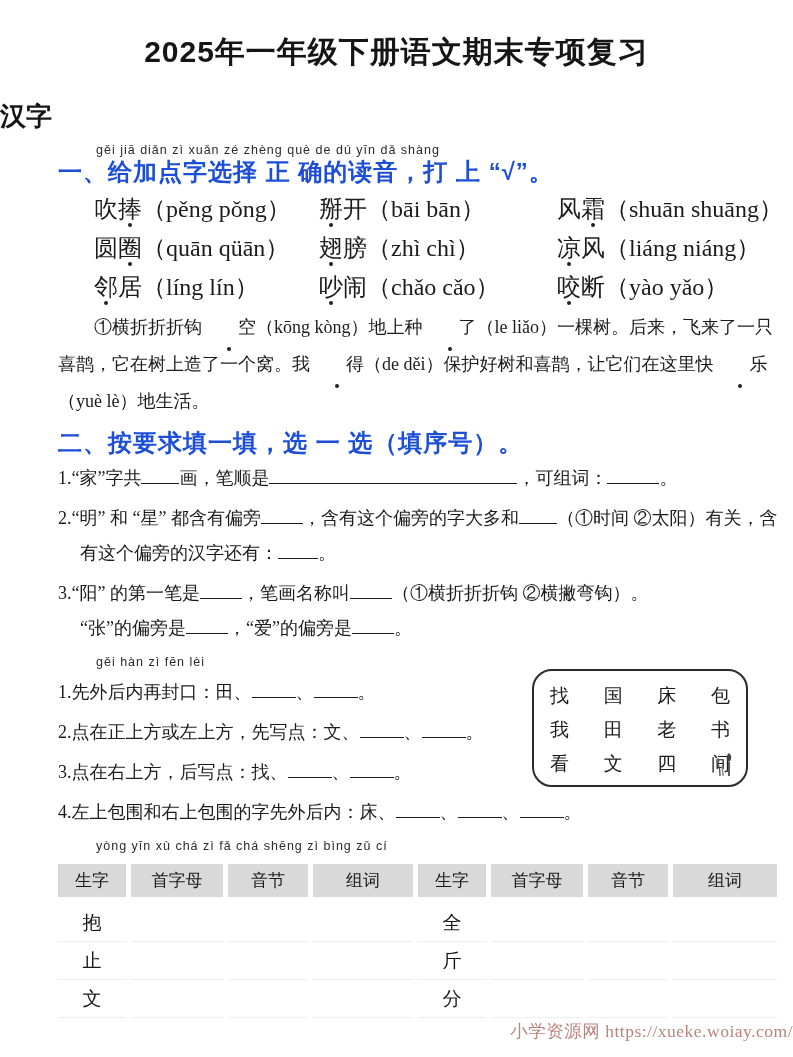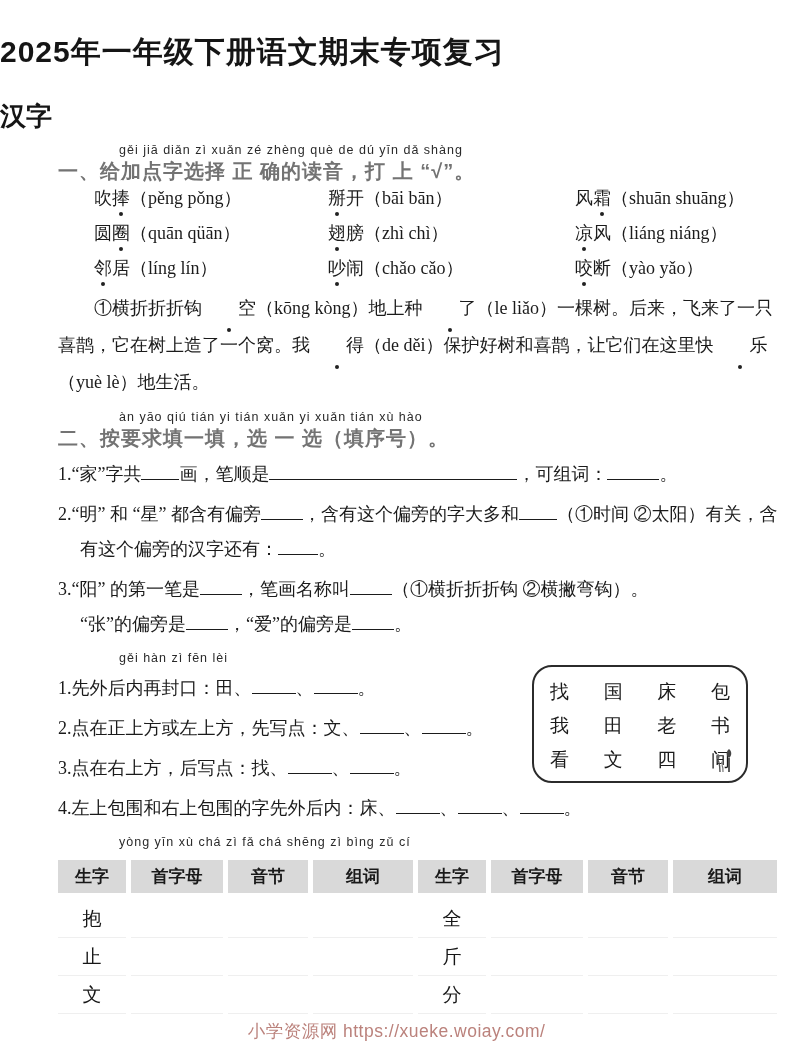--- a/index.html
+++ b/index.html
@@ -4,44 +4,44 @@
 <style>
   html,body{margin:0;padding:0;}
   body{
     width:793px;height:1057px;
     background:#ffffff;color:#1b1b1b;
     font-family:"Liberation Serif", serif;
     position:relative;overflow:hidden;
   }
   .page{width:100%;height:100%;position:relative;}
   .title{
-    font-family:"Liberation Sans", sans-serif;
+    text-align:center;font-family:"Liberation Sans", sans-serif;
     font-weight:700;font-size:30px;letter-spacing:1px;
     padding-top:32px;color:#151515;
   }
   .subtitle{
     font-family:"Liberation Sans", sans-serif;
     font-weight:700;font-size:26px;margin-top:26px;color:#151515;
   }
   .content{padding:0 14px 0 58px;}
   .pinyin{
     font-family:"Liberation Sans", sans-serif;
     font-size:12.5px;color:#2a2a2a;letter-spacing:1px;
-    margin-left:61px;line-height:15px;
+    margin-left:38px;line-height:15px;
   }
   .heading{
     font-family:"Liberation Sans", sans-serif;font-weight:700;
-    font-size:20px;letter-spacing:1px;line-height:27px;color:#737373;
+    font-size:24px;letter-spacing:1px;line-height:27px;color:#1d4ed8;
   }
   .sec{margin-top:9px;}
   
   .word-grid{
     display:grid;grid-template-columns:225px 238px 1fr;
-    margin-left:36px;row-gap:13px;
-    font-size:18px;line-height:26px;gap:9px;
+    margin-left:36px;margin-top:11px;row-gap:13px;
+    font-size:24px;line-height:26px;
   }
   .word-item{white-space:nowrap;}
   
   .dc{position:relative;display:inline-block;}
   .dc::after{
     content:"";position:absolute;left:50%;transform:translateX(-50%);
     bottom:-5px;width:4px;height:4px;border-radius:50%;background:#222;
   }
   .para{font-size:18px;line-height:37px;text-indent:2em;margin-top:9px;color:#1b1b1b;}
   .q-item{
@@ -64,30 +64,30 @@
   }
   .plant{position:absolute;right:8px;bottom:4px;}
   
   .ht-table{
     margin-top:10px;display:grid;
     grid-template-columns:68px 92px 80px 100px 68px 92px 80px 104px;
     column-gap:5px;width:719px;
   }
   .th{
     background:#d9d9d9;text-align:center;
-    font-family:"Liberation Sans", sans-serif;font-weight:700;
+    font-family:"Liberation Sans", sans-serif;font-weight:400;
     font-size:17px;padding:5px 0;margin-bottom:7px;color:#191919;
   }
   .td{
     text-align:center;font-size:19px;height:37px;line-height:37px;
     border-bottom:1px solid #efefef;color:#161616;
   }
   .watermark{
-    position:absolute;left:0;right:0;bottom:14px;text-align:center;
-    font-family:Liberation Sans, sans-serif;
+    position:absolute;left:0;right:0;bottom:14px;text-align:right;
+    font-family:Liberation Serif, serif;
     font-size:17.5px;color:#bb827c;letter-spacing:0.5px;
   }
 </style>
 </head>
 <body>
 
 <div class="page">
 
   <div class="title">2025年一年级下册语文期末专项复习</div>
   <div class="subtitle">汉字</div>
@@ -105,21 +105,20 @@
           <div class="word-item"><span class="dc">翅</span><span>膀</span><span>（zhì  chì）</span></div>
           <div class="word-item"><span class="dc">凉</span><span>风</span><span>（liáng  niáng）</span></div>
           <div class="word-item"><span class="dc">邻</span><span>居</span><span>（líng  lín）</span></div>
           <div class="word-item"><span class="dc">吵</span><span>闹</span><span>（chǎo  cǎo）</span></div>
           <div class="word-item"><span class="dc">咬</span><span>断</span><span>（yào  yǎo）</span></div>
         </div>
       <div class="para"><span>①横折折折钩</span><span class="dc">空</span><span>（kōng  kòng）地上种</span><span class="dc">了</span><span>（le  liǎo）一棵树。后来，飞来了一只喜鹊，它在树上造了一个窝。我</span><span class="dc">得</span><span>（de  děi）保护好树和喜鹊，让它们在这里快</span><span class="dc">乐</span><span>（yuè  lè）地生活。</span></div>
     </div>
 
     <div class="sec">
-      <div class="pinyin">àn yāo qiú tián yi tián   xuǎn yi xuǎn   tián xù hào</div>
       <div class="heading">二、按要求填一填，选 一 选（填序号）。</div>
       <div class="q-item"><span>1.“家”字共</span><span class="blank" style="width: 38px;"></span><span>画，笔顺是</span><span class="blank" style="width: 248px;"></span><span>，可组词：</span><span class="blank" style="width: 52px;"></span><span>。</span></div>
       <div class="q-item"><span>2.“明” 和 “星” 都含有偏旁</span><span class="blank" style="width: 42px;"></span><span>，含有这个偏旁的字大多和</span><span class="blank" style="width: 38px;"></span><span>（①时间 ②太阳）有关，含有这个偏旁的汉字还有：</span><span class="blank" style="width: 40px;"></span><span>。</span></div>
       <div class="q-item"><span>3.“阳” 的第一笔是</span><span class="blank" style="width: 42px;"></span><span>，笔画名称叫</span><span class="blank" style="width: 42px;"></span><span>（①横折折折钩  ②横撇弯钩）。</span><br><span>“张”的偏旁是</span><span class="blank" style="width: 42px;"></span><span>，“爱”的偏旁是</span><span class="blank" style="width: 42px;"></span><span>。</span></div>
     </div>
 
     <div class="sec sec3-wrap">
       <div class="pinyin">gěi hàn zì fēn lèi</div>
       <div class="q-item"><span>1.先外后内再封口：田、</span><span class="blank" style="width: 44px;"></span><span>、</span><span class="blank" style="width: 44px;"></span><span>。</span></div>
       <div class="q-item"><span>2.点在正上方或左上方，先写点：文、</span><span class="blank" style="width: 44px;"></span><span>、</span><span class="blank" style="width: 44px;"></span><span>。</span></div>

